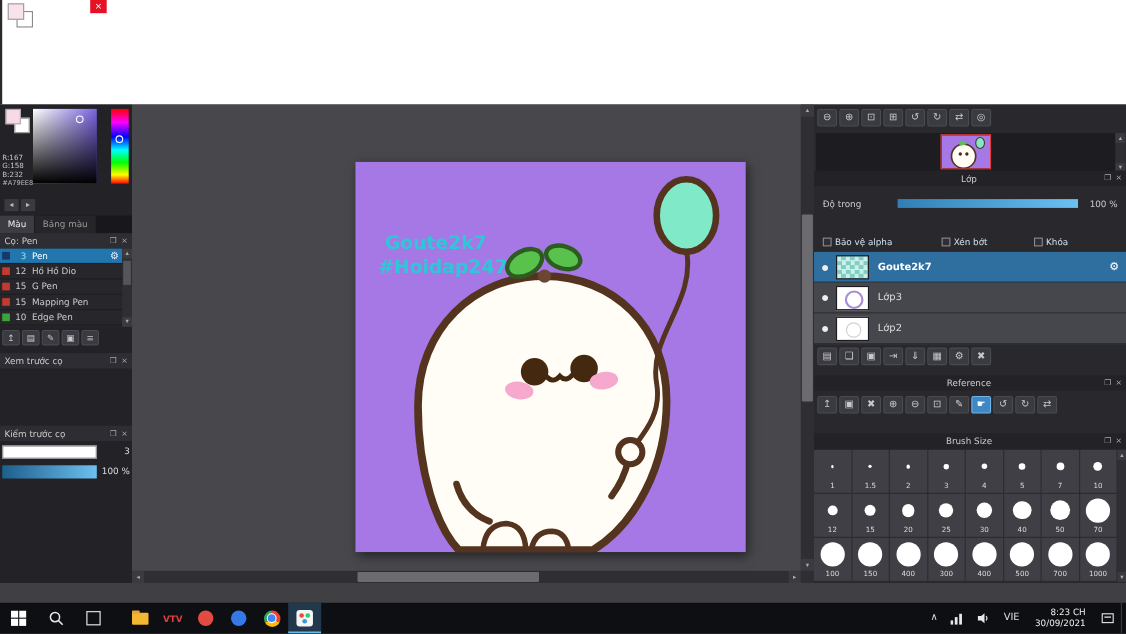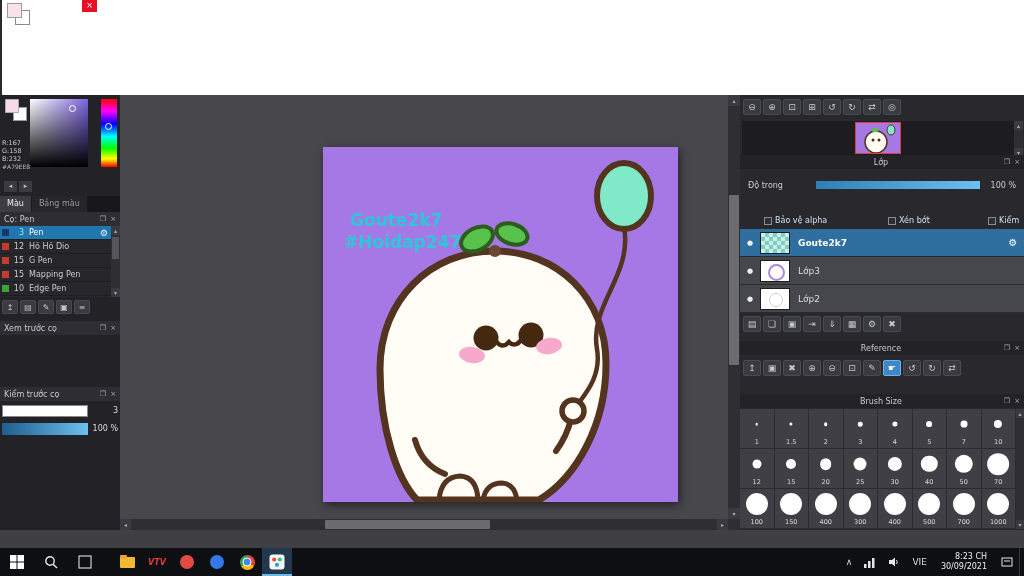--- a/index.html
+++ b/index.html
@@ -86,21 +86,21 @@
 .lh{top:60px}.rh{top:246px}.bsh{top:299px}
 .rp .sec-title{text-align:center;padding-left:18px}
 .op-row{left:0;width:284px;height:16px;display:flex;align-items:center;font-size:8px;color:#ccc}
 .or1{top:82px}.or2{top:100px}
 .rp-label{width:76px;padding-left:8px}
 .slider{width:164px;height:8px;background:#17425e;cursor:pointer}
 .slider-fill{width:100%;height:100%;background:linear-gradient(to right,#2f7fb6,#6cc0f0)}
 .rp-val{flex:1;text-align:right;padding-right:8px}
 .dropdown{width:164px;height:13px;background:#3e3e45;border:1px solid #55555e;font-size:8px;color:#ddd;line-height:11px;padding-left:4px;cursor:pointer}
 .opts-row{top:118px;left:0;width:284px;height:14px;display:flex;align-items:center;font-size:8px;color:#cfe0ee}
-.opt{display:flex;align-items:flex-end;margin-left:24px;cursor:pointer}
+.opt{display:flex;align-items:flex-start;margin-left:8px;cursor:pointer}
 .opt .cb{width:8px;height:8px;border:1px solid #8a8a92;background:#2e2e33;margin-right:3px}
 .opt1{width:100px}.opt2{width:76px}
 .layer-list{top:134px;left:0;width:284px}
 .layer-row{height:28px;display:flex;align-items:center;background:#46464d;border-bottom:1px solid #2a2a2f;font-size:9px;color:#ddd;cursor:pointer}
 .layer-row.sel{background:#2e6fa0;color:#fff;font-weight:bold}
 .eye{width:20px;text-align:center;font-size:7px;color:#eee;cursor:pointer}
 .lthumb{width:30px;height:22px;background:#fff;border:1px solid #1d1d21;margin-right:8px;position:relative;flex:none}
 .layer-0 .lthumb{background:repeating-conic-gradient(#7fcec4 0 25%,#cdeee9 0 50%);background-size:8px 8px}
 .layer-1 .lthumb::after{content:"";position:absolute;left:7px;top:3px;width:13px;height:13px;border:2px solid #a98cd8;border-radius:50%;background:#fff}
 .layer-2 .lthumb::after{content:"";position:absolute;left:8px;top:4px;width:12px;height:12px;border:1px solid #cfcfcf;border-radius:50%;background:#fff}
@@ -118,21 +118,21 @@
 .status-bar{left:0;top:530px;width:1024px;height:18px;background:#26262b;color:#ddd;font-size:9px;display:flex;align-items:center;gap:14px;padding-left:6px}
 
 
 .taskbar{left:0;top:548px;width:1024px;height:28px;background:#0e0f12;display:flex;align-items:center}
 .tb-btn{width:34px;height:28px;display:flex;align-items:center;justify-content:center;cursor:pointer}
 .tb-app{width:30px;height:28px;display:flex;align-items:center;justify-content:center;cursor:pointer}
 .tb-app.first{margin-left:10px}
 .tb-app.active{background:#22384c;box-shadow:inset 0 -2px 0 #6cb8e8}
 .folder{width:15px;height:11px;background:#f3b731;border-radius:1px;position:relative}
 .folder::before{content:"";position:absolute;left:0;top:-2px;width:7px;height:3px;background:#e8a33d;border-radius:1px 1px 0 0}
-.vtv{color:#e23c3c;font-weight:bold;font-style:italic;font-size:8px}
+.vtv{color:#e23c3c;font-weight:bold;font-size:8px}
 .app-red{width:14px;height:14px;border-radius:50%;background:#e14b43}
 .app-blue{width:14px;height:14px;border-radius:50%;background:#3579e8}
 .chrome{width:15px;height:15px;border-radius:50%;background:conic-gradient(#ea4335 0 33%,#fbbc05 0 66%,#34a853 0 100%);position:relative}
 .chrome::after{content:"";position:absolute;left:50%;top:50%;transform:translate(-50%,-50%);width:7px;height:7px;background:#4285f4;border:1.5px solid #fff;border-radius:50%}
 .tray{margin-left:auto;display:flex;align-items:center;height:28px}
 .tray-item{padding:0 6px;color:#ddd;font-size:9px;display:flex;align-items:center;justify-content:center;height:28px;cursor:pointer}
 .clock{display:flex;flex-direction:column;align-items:flex-end;justify-content:center;font-size:8px;line-height:10px;color:#eee;padding:0 8px;cursor:pointer}
 .show-desktop{width:5px;height:28px;border-left:1px solid #3a3a3e;cursor:pointer}
 </style>
 </head>
@@ -324,21 +324,21 @@
         <label class="opt opt1">
           <span class="cb"></span>
           <span class="opt-label">Bảo vệ alpha</span>
         </label>
         <label class="opt opt2">
           <span class="cb"></span>
           <span class="opt-label">Xén bớt</span>
         </label>
         <label class="opt opt3">
           <span class="cb"></span>
-          <span class="opt-label">Kiểm</span>
+          <span class="opt-label">Khóa</span>
         </label>
       </div>
     <div class="layer-list abs" id="layer-list">
         <div class="layer-row layer-0 sel">
           <span class="eye">●</span>
           <span class="lthumb"></span>
           <span class="lname">Goute2k7</span>
           <span class="lgear">⚙</span>
         </div>
         <div class="layer-row layer-1">

